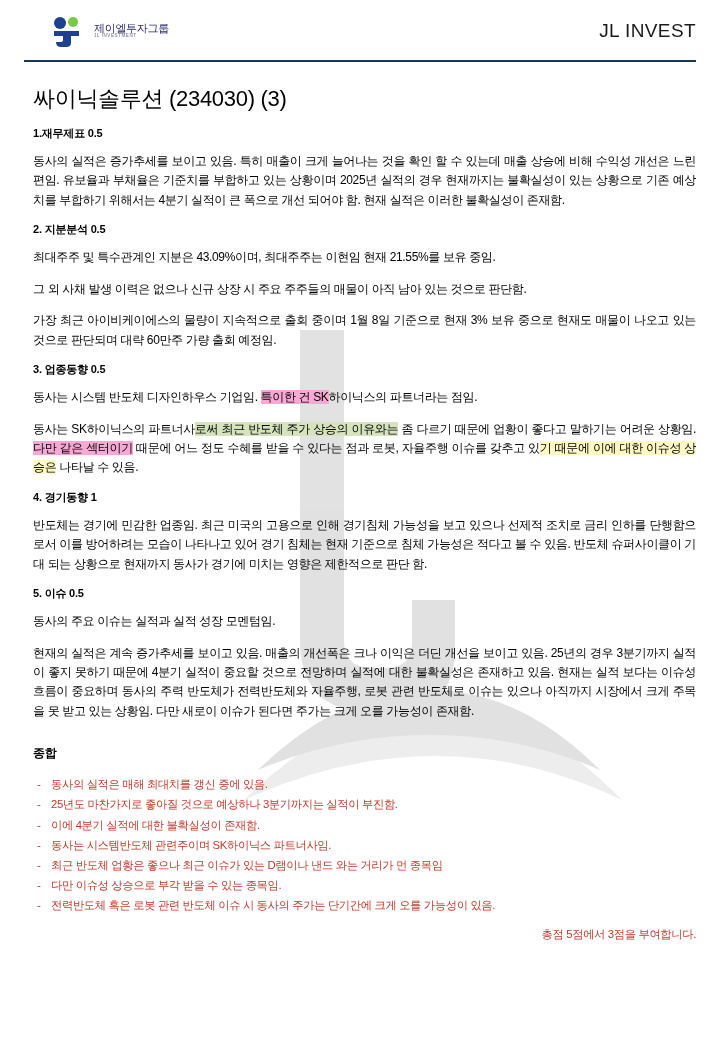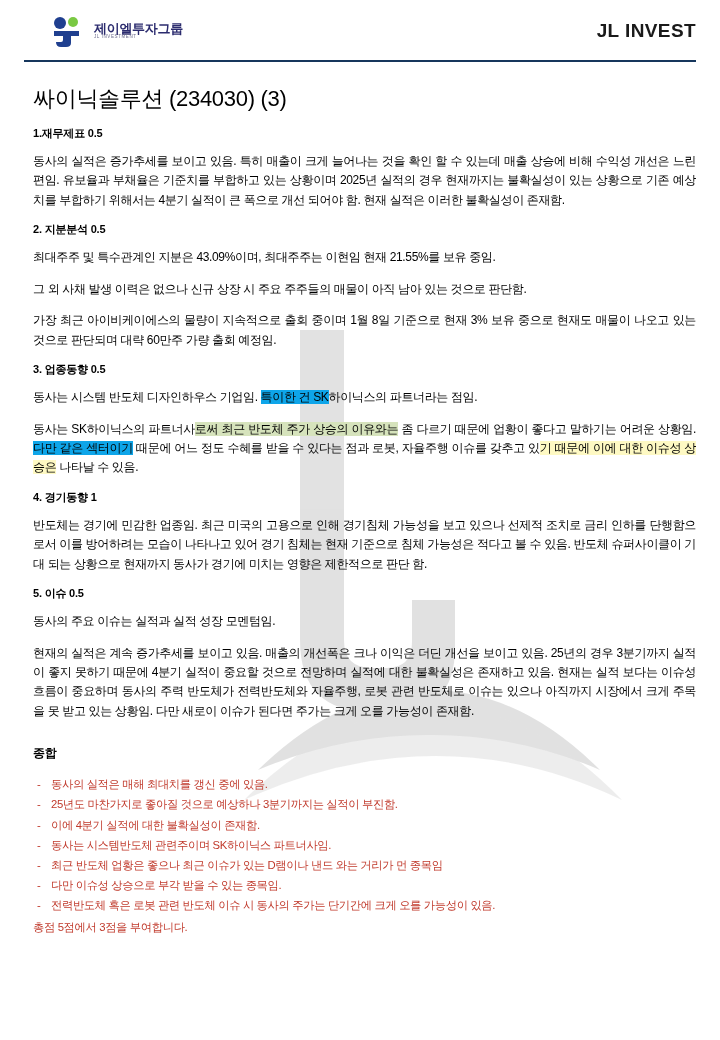--- a/index.html
+++ b/index.html
@@ -54,33 +54,33 @@
     width: 42px;
     height: 34px;
     position: relative;
   }
   .logo-text {
     display: flex;
     flex-direction: column;
     line-height: 1.05;
   }
   .logo-text .ko {
-    font-size: 13px;
+    font-size: 11px;
     color: #2b2b6e;
-    font-weight: bold;
+    font-weight: normal;
     letter-spacing: -0.3px;
   }
   .logo-text .en {
     font-size: 4.5px;
     color: #6b6b8c;
     letter-spacing: 0.6px;
   }
   .brand {
     font-size: 19px;
-    font-weight: bold;
+    font-weight: normal;
     color: #1a1a1a;
     letter-spacing: 0.4px;
   }
   .header-rule {
     position: absolute;
     left: 24px;
     right: 24px;
     bottom: 0;
     height: 2px;
     background: #16365c;
@@ -107,21 +107,21 @@
   }
   .para {
     font-size: 12px;
     line-height: 1.62;
     margin-top: 11px;
     letter-spacing: -0.35px;
     text-align: justify;
   }
   .para.tight { margin-top: 4px; }
 
-  .hl-blue  { background: #0ea5e9; }
+  .hl-blue  { background: #f9a8d4; }
   .hl-green { background: #d6e3bc; }
   .hl-yellow{ background: #fef9c3; }
 
   .summary-head {
     font-size: 12px;
     font-weight: bold;
     margin-top: 24px;
     letter-spacing: -0.2px;
   }
   .bullets {
@@ -137,24 +137,25 @@
     padding-left: 18px;
     position: relative;
   }
   .bullets li::before {
     content: "-";
     position: absolute;
     left: 4px;
     top: 0;
   }
   .final-score {
-    margin-top: 5px;
+    margin-top: 12px;
     font-size: 11.3px;
     color: #c0392b;
     letter-spacing: -0.35px;
+    text-align: right;
   }
 </style>
 </head>
 <body>
 
 <svg class="watermark" viewBox="0 0 720 1040" aria-hidden="true">
   <g fill="#d8d8d8" opacity="0.75">
     <path d="M300 330 L300 640 Q300 712 372 712 L392 712 Q455 712 455 648 L455 600 L412 600 L412 642 Q412 668 386 668 L372 668 Q344 668 344 640 L344 330 Z"></path>
     <path d="M258 770 Q340 690 430 690 Q520 690 600 770 Q520 735 430 735 Q340 735 258 770 Z"></path>
     <path d="M244 800 Q340 706 436 706 Q530 706 622 800 Q530 756 436 756 Q340 756 244 800 Z" opacity="0.6"></path>

